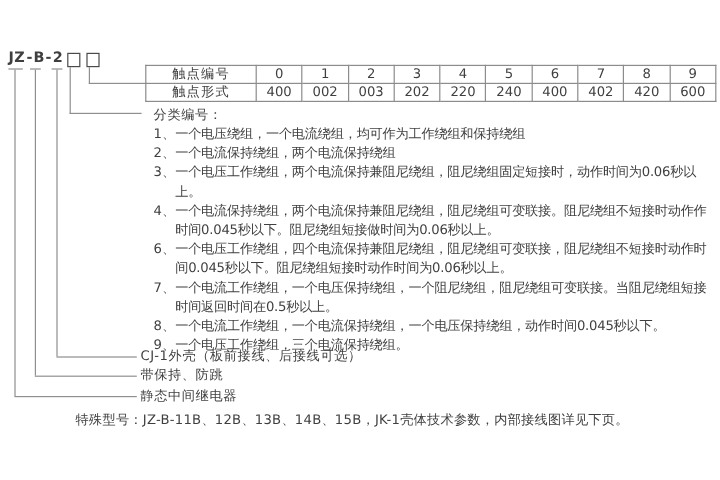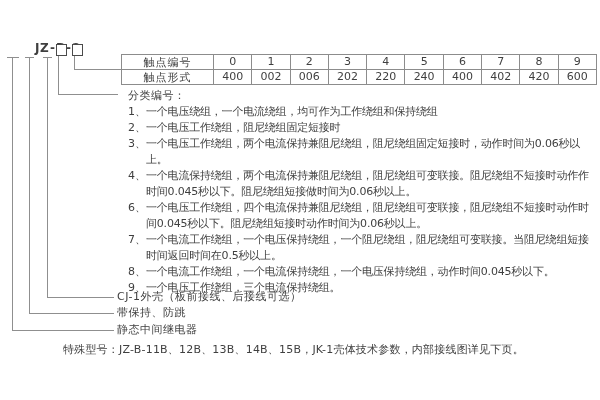--- a/index.html
+++ b/index.html
@@ -3,21 +3,21 @@
 <meta charset="utf-8">
 <style>
   :root{
     --bg:#ffffff; --text:#3f3f3f; --line:#8f8f8f; --tborder:#8c8c8c;
   }
   html,body{margin:0;padding:0;}
   body{background:#e8e8e8;font-family:"DejaVu Sans","Liberation Sans",sans-serif;}
   .canvas{position:relative;width:600px;height:400px;background:var(--bg);overflow:hidden;color:var(--text);}
 
   
-  .mpart{position:absolute;top:41px;font-size:12px;font-weight:bold;color:var(--text);letter-spacing:0.5px;margin-left:28px;}
+  .mpart{position:absolute;top:41px;font-size:12px;font-weight:bold;color:var(--text);letter-spacing:0.5px;}
   .mbox{position:absolute;top:44px;width:9px;height:10px;border:1.5px solid #4a4a4a;background:var(--bg);}
 
   
   .hline,.vline{position:absolute;background:var(--line);}
   .hline{height:1px;}
   .vline{width:1px;}
 
   
   .ctable{position:absolute;left:121px;top:54px;width:476px;border-collapse:collapse;table-layout:fixed;}
   .ctable th,.ctable td{border:1px solid var(--tborder);padding:0;height:14px;font-size:11px;
@@ -94,39 +94,39 @@
       <td>5</td>
       <td>6</td>
       <td>7</td>
       <td>8</td>
       <td>9</td>
     </tr>
     <tr>
       <th>触点形式</th>
       <td>400</td>
       <td>002</td>
-      <td>006</td>
+      <td>003</td>
       <td>202</td>
       <td>220</td>
       <td>240</td>
       <td>400</td>
       <td>402</td>
       <td>420</td>
       <td>600</td>
     </tr>
   </tbody>
     </table>
 
   <div class="clist">
     <div class="ctitle">分类编号：</div>
     <div class="item">
       <span class="num">1、</span><span>一个电压绕组，一个电流绕组，均可作为工作绕组和保持绕组</span>
     </div>
     <div class="item">
-      <span class="num">2、</span><span>一个电压工作绕组，阻尼绕组固定短接时</span>
+      <span class="num">2、</span><span>一个电流保持绕组，两个电流保持绕组</span>
     </div>
     <div class="item">
       <span class="num">3、</span><span>一个电压工作绕组，两个电流保持兼阻尼绕组，阻尼绕组固定短接时，动作时间为0.06秒以上。</span>
     </div>
     <div class="item">
       <span class="num">4、</span><span>一个电流保持绕组，两个电流保持兼阻尼绕组，阻尼绕组可变联接。阻尼绕组不短接时动作作时间0.045秒以下。阻尼绕组短接做时间为0.06秒以上。</span>
     </div>
     <div class="item">
       <span class="num">6、</span><span>一个电压工作绕组，四个电流保持兼阻尼绕组，阻尼绕组可变联接，阻尼绕组不短接时动作时间0.045秒以下。阻尼绕组短接时动作时间为0.06秒以上。</span>
     </div>

